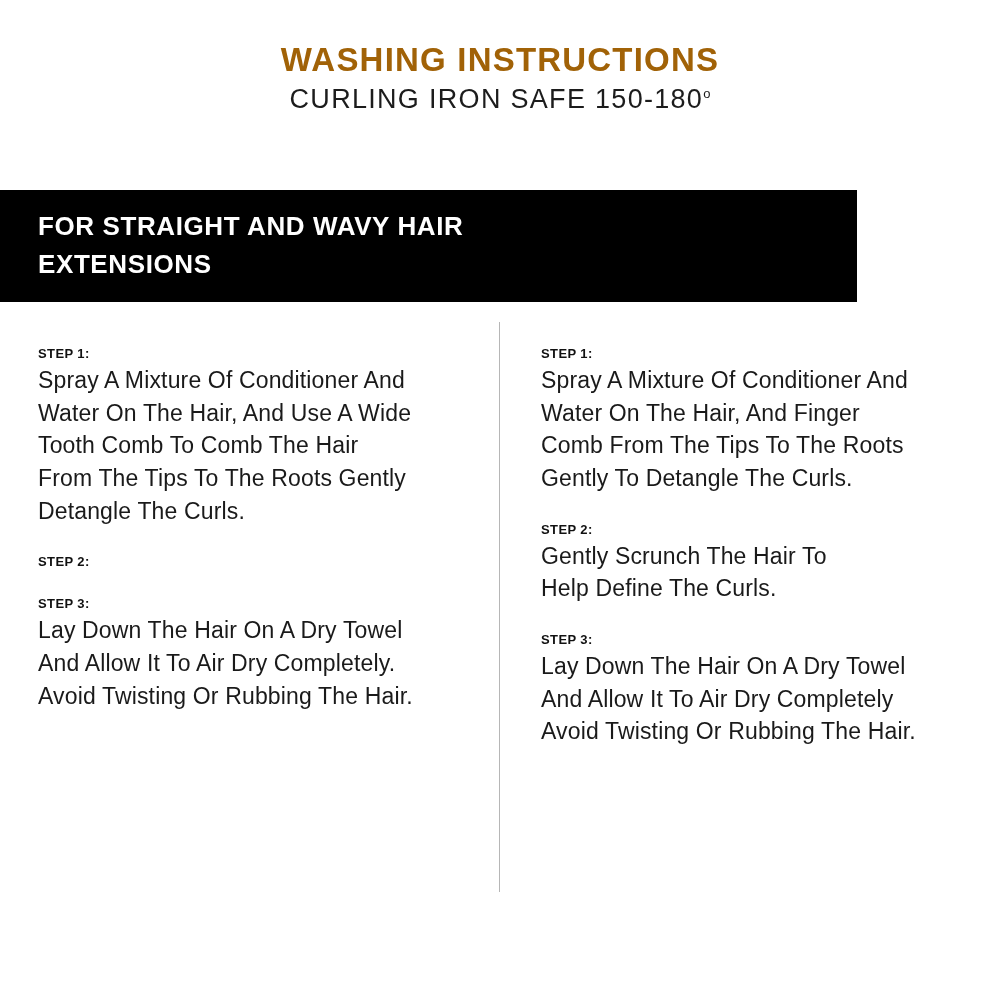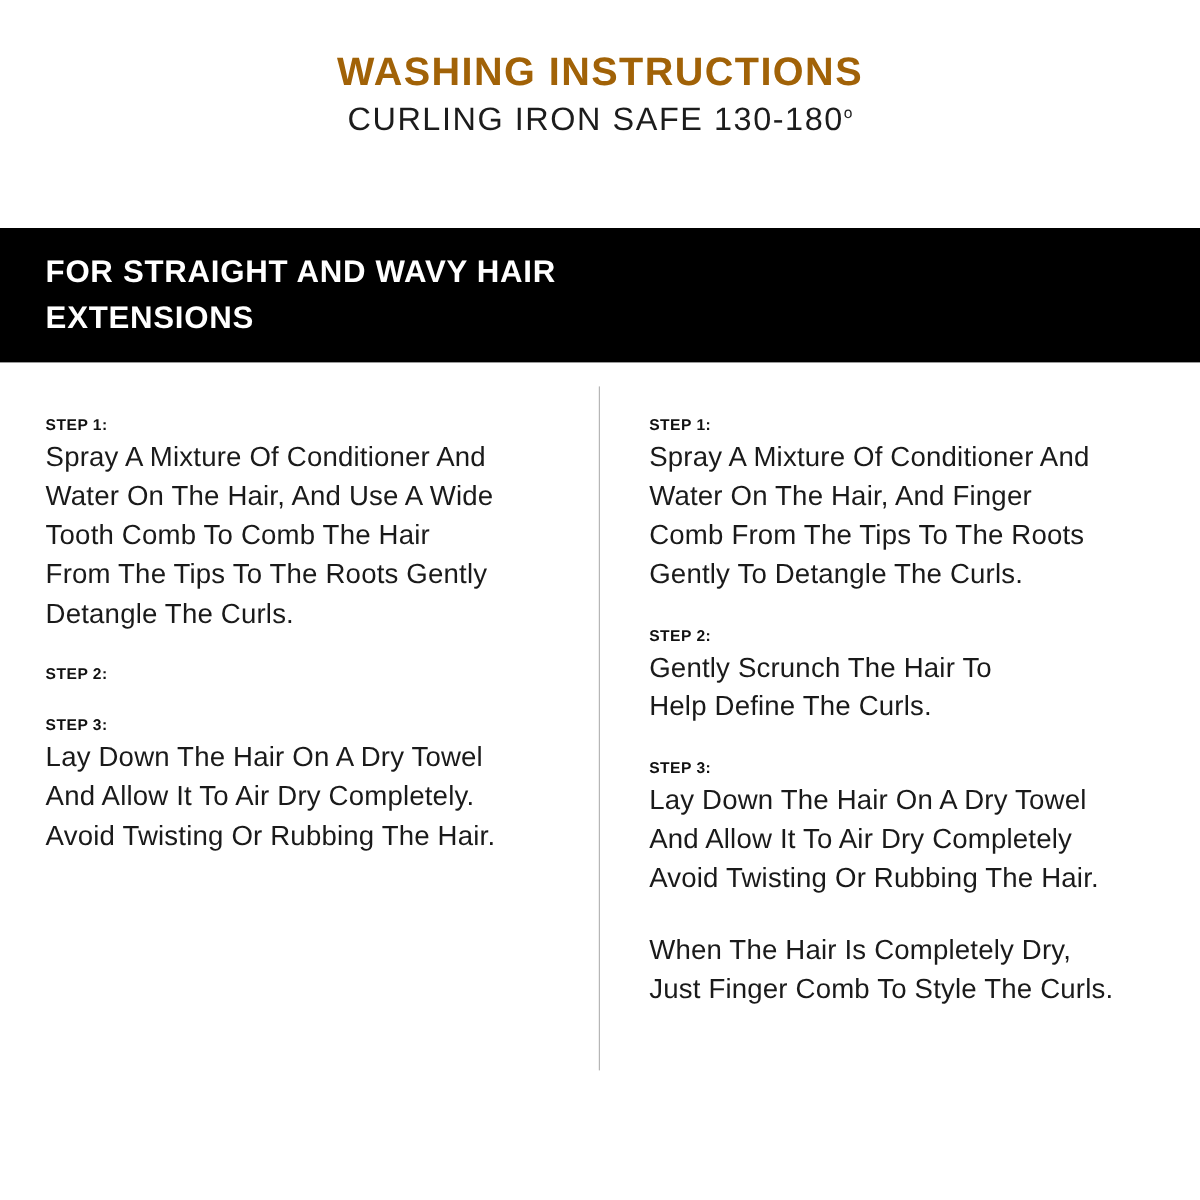--- a/index.html
+++ b/index.html
@@ -48,21 +48,21 @@
     font-size: 13px;
     vertical-align: super;
     letter-spacing: 0;
   }
 
   
   .band {
     position: absolute;
     top: 190px;
     left: 0;
-    width: 1000px;
+    width: 857px;
     height: 112px;
     background: #000000;
     display: flex;
   }
   .band-col {
     box-sizing: border-box;
     padding-top: 18px;
   }
   .band-col.left {
     width: 500px;
@@ -133,21 +133,21 @@
   }
 </style>
 </head>
 <body>
 
 <div class="page">
 
   <div class="header">
     <h1>WASHING INSTRUCTIONS</h1>
     <div class="subtitle">
-      <span>CURLING IRON SAFE 130-180</span><span class="deg">o</span>
+      <span>CURLING IRON SAFE 150-180</span><span class="deg">o</span>
     </div>
   </div>
 
   <div class="band">
     <div class="band-col left">
       <div class="band-title">FOR STRAIGHT AND
 WAVY HAIR EXTENSIONS</div>
     </div>
   </div>
 
@@ -188,19 +188,17 @@
         <div class="step-text">Gently Scrunch The Hair To
 Help Define The Curls.</div>
       </div>
       <div class="step">
         <div class="step-label">STEP 3:</div>
         <div class="step-text">Lay Down The Hair On A Dry Towel
 And Allow It To Air Dry Completely
 Avoid Twisting Or Rubbing The Hair.</div>
       </div>
       <div class="step">
-        <div class="step-text">When The Hair Is Completely Dry,
-Just Finger Comb To Style The Curls.</div>
       </div>
     </div>
 
   </div>
 </div>
 
 </body></html>

